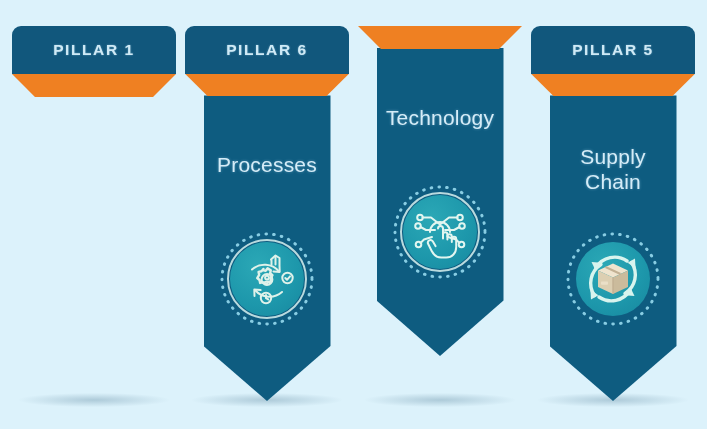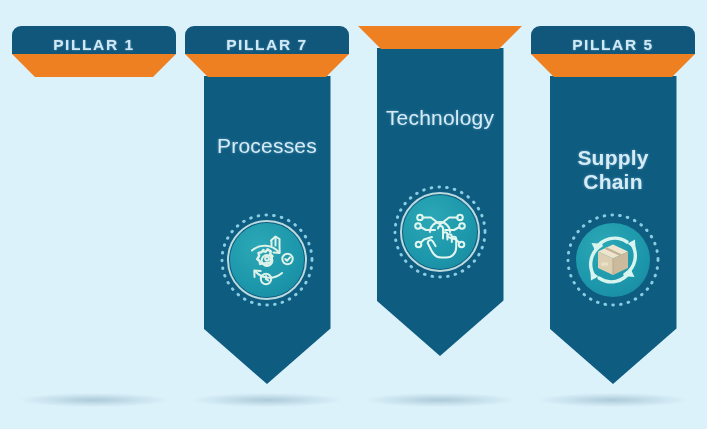--- a/index.html
+++ b/index.html
@@ -34,25 +34,25 @@
     display: flex;
     flex-direction: column;
     align-items: center;
   }
 
   
   .cap {
     position: relative;
     z-index: 3;
     width: 164px;
-    height: 28px;
+    height: 48px;
     background: #11577c;
     border-radius: 9px 9px 0 0;
     display: flex;
-    align-items: flex-end;
+    align-items: center;
     justify-content: center;
   }
 
   .cap-label {
     color: #cfeaf6;
     font-size: 15.5px;
     font-weight: bold;
     letter-spacing: 1.6px;
     white-space: nowrap;
     text-shadow: 0 0 2px rgba(190,230,250,.5);
@@ -99,21 +99,21 @@
     margin-top: 58px;
     width: 120px;
     text-align: center;
     color: #d5ecf7;
     font-size: 21px;
     font-weight: 400;
     line-height: 1.15;
     letter-spacing: .2px;
     text-shadow: 0 0 3px rgba(180,225,248,.45);
   }
-  .title.two-line { margin-top: 70px; font-weight: bold; }
+  .title.two-line { margin-top: 50px; }
 
   
   .medallion {
     position: absolute;
     top: 136px;
     left: 50%;
     transform: translateX(-50%);
     width: 96px;
     height: 96px;
   }
@@ -157,21 +157,21 @@
   <div class="pillar pillar--people">
     <div class="cap">
       <span class="cap-label">PILLAR 1</span>
     </div>
     <div class="neck"></div>
     <div class="ground-shadow"></div>
   </div>
 
   <div class="pillar pillar--process">
     <div class="cap">
-      <span class="cap-label">PILLAR 7</span>
+      <span class="cap-label">PILLAR 6</span>
     </div>
     <div class="neck"></div>
     <div class="body">
       <div class="title">Processes</div>
 
       <div class="medallion">
         <svg class="dot-ring" viewBox="0 0 96 96">
           <circle cx="48" cy="48" r="45" fill="none" stroke="#8fd3e8" stroke-width="3" stroke-linecap="round" stroke-dasharray="0.6 7.2" opacity="0.95"></circle>
         </svg>
         <div class="disc"></div>

